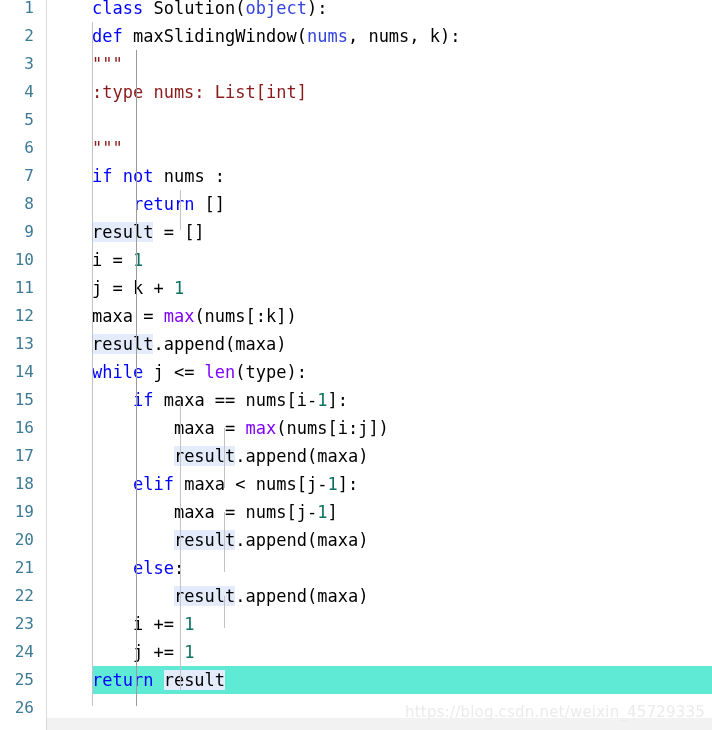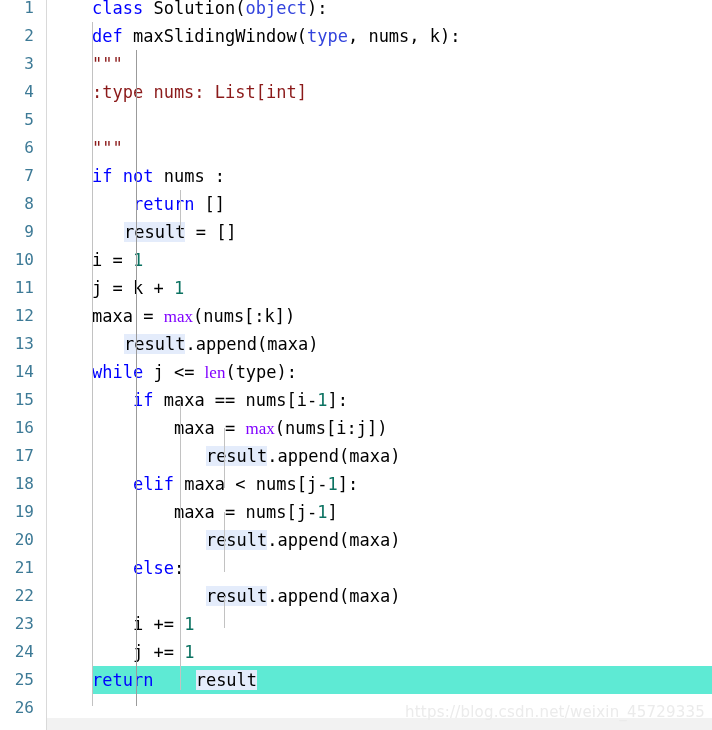--- a/index.html
+++ b/index.html
@@ -118,30 +118,29 @@
   }
   .guide {
     position: absolute;
     width: 1px;
     background: #c2c2c2;
   }
   .guide.strong { background: #9b9b9b; }
 
   
   .kw   { color: #0000ff; }              
-  .bi   { color: #8000ff; font-family: Liberation Serif, serif; }              
+  .bi   { color: #8000ff; }              
   .self { color: #3344dd; }              
   .num  { color: #0b7261; }              
   .str  { color: #8b1a1a; }              
   .pl   { color: #000000; }              
 
   
   .occ {
     background: #e4ecfb;
-    margin-left: 32px;
   }
 
   
   .watermark {
     position: absolute;
     right: 7px;
     bottom: 9px;
     font-size: 15px;
     color: #ebebeb;
     font-family: "DejaVu Sans", "Liberation Sans", sans-serif;
@@ -183,21 +182,21 @@
       <div class="guide" style="left: 180px; top: 190px; height: 40px;"></div>
       <div class="guide" style="left: 180px; top: 400px; height: 290px;"></div>
       <div class="guide" style="left: 224px; top: 428px; height: 60px;"></div>
       <div class="guide" style="left: 224px; top: 512px; height: 60px;"></div>
       <div class="guide" style="left: 224px; top: 596px; height: 32px;"></div>
     </div>
 
   <div class="code-surface">
     <div class="code-lines" id="code-lines">
         <div class="line"><span class="gutter-pad"></span><span class="kw">class </span><span class="pl">Solution</span><span class="pl">(</span><span class="self">object</span><span class="pl">):</span></div>
-        <div class="line"><span class="gutter-pad"></span><span class="pl"></span><span class="kw">def </span><span class="pl">maxSlidingWindow</span><span class="pl">(</span><span class="self">type</span><span class="pl">, nums, k):</span></div>
+        <div class="line"><span class="gutter-pad"></span><span class="pl"></span><span class="kw">def </span><span class="pl">maxSlidingWindow</span><span class="pl">(</span><span class="self">nums</span><span class="pl">, nums, k):</span></div>
         <div class="line"><span class="gutter-pad"></span><span class="pl"></span><span class="str">"""</span></div>
         <div class="line"><span class="gutter-pad"></span><span class="pl"></span><span class="str">:type nums: List[int]</span></div>
         <div class="line"><span class="gutter-pad"></span><span class="pl"></span></div>
         <div class="line"><span class="gutter-pad"></span><span class="pl"></span><span class="str">"""</span></div>
         <div class="line"><span class="gutter-pad"></span><span class="pl"></span><span class="kw">if </span><span class="kw">not </span><span class="pl">nums :</span></div>
         <div class="line"><span class="gutter-pad"></span><span class="pl">    </span><span class="kw">return </span><span class="pl">[]</span></div>
         <div class="line"><span class="gutter-pad"></span><span class="pl"></span><span class="pl occ">result</span><span class="pl"> = []</span></div>
         <div class="line"><span class="gutter-pad"></span><span class="pl"></span><span class="pl">i = </span><span class="num">1</span></div>
         <div class="line"><span class="gutter-pad"></span><span class="pl"></span><span class="pl">j = k + </span><span class="num">1</span></div>
         <div class="line"><span class="gutter-pad"></span><span class="pl"></span><span class="pl">maxa = </span><span class="bi">max</span><span class="pl">(nums[:k])</span></div>

